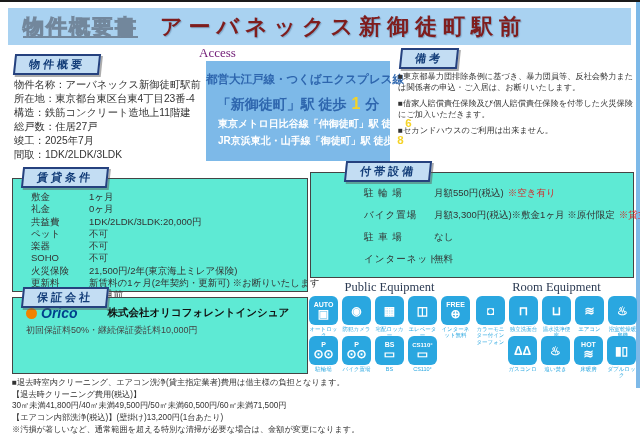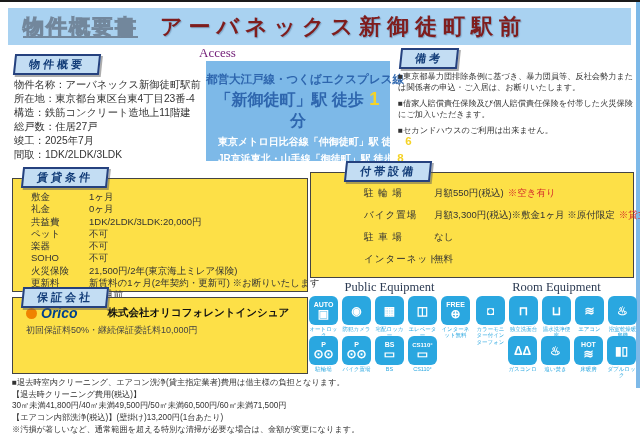--- a/index.html
+++ b/index.html
@@ -15,33 +15,33 @@
              -webkit-text-stroke:1px #72879c;text-decoration:underline;letter-spacing:2px;}
   .main-title{font-size:22px;font-weight:bold;color:#7f1d1d;letter-spacing:6px;margin-left:22px;
               text-shadow:1px 1px 1px #7fa8c9;white-space:nowrap;}
 
   
   .badge{position:absolute;background:#c3ddf3;border:2px solid #25417e;color:#123c78;
          font-size:11px;font-weight:bold;padding:1px 13px;letter-spacing:3px;
          box-shadow:2px 2px 0 rgba(90,90,90,.5);transform:skewX(-6deg);white-space:nowrap;z-index:5;}
 
   
-  .box{position:absolute;border:1px solid #444;background:#fde047;}
+  .box{position:absolute;border:1px solid #444;background:#5eead4;}
 
   
   .overview-lines{position:absolute;left:14px;top:78px;width:290px;font-size:10.3px;line-height:14px;color:#333;}
   .overview-lines div{white-space:nowrap;}
 
   
   .access-head{position:absolute;left:199px;top:45px;font-family:"Liberation Serif",serif;
                font-size:13px;color:#701a75;}
   .access-box{position:absolute;left:206px;top:61px;width:184px;height:100px;background:#7db9e8;
               text-align:center;}
   .acc-l1{margin-top:11px;font-size:11.5px;font-weight:bold;color:#2e66ae;white-space:nowrap;}
-  .acc-l2{margin-top:1px;font-size:16px;font-weight:bold;color:#2e66ae;}
+  .acc-l2{margin-top:7px;font-size:14px;font-weight:bold;color:#2e66ae;}
   .acc-sub{margin-top:3px;font-size:10px;font-weight:bold;color:#ffffff;white-space:nowrap;padding-left:12px;}
   .acc-sub:first-of-type{margin-top:14px;}
   .min-num{color:#f5d327;font-size:1.15em;padding:0 1px;}
 
   
   .remarks-text{position:absolute;left:398px;top:71px;width:238px;font-size:8.2px;
                 line-height:1.35;color:#333;}
   .remarks-text p{margin:0 0 5px 0;}
 
   

